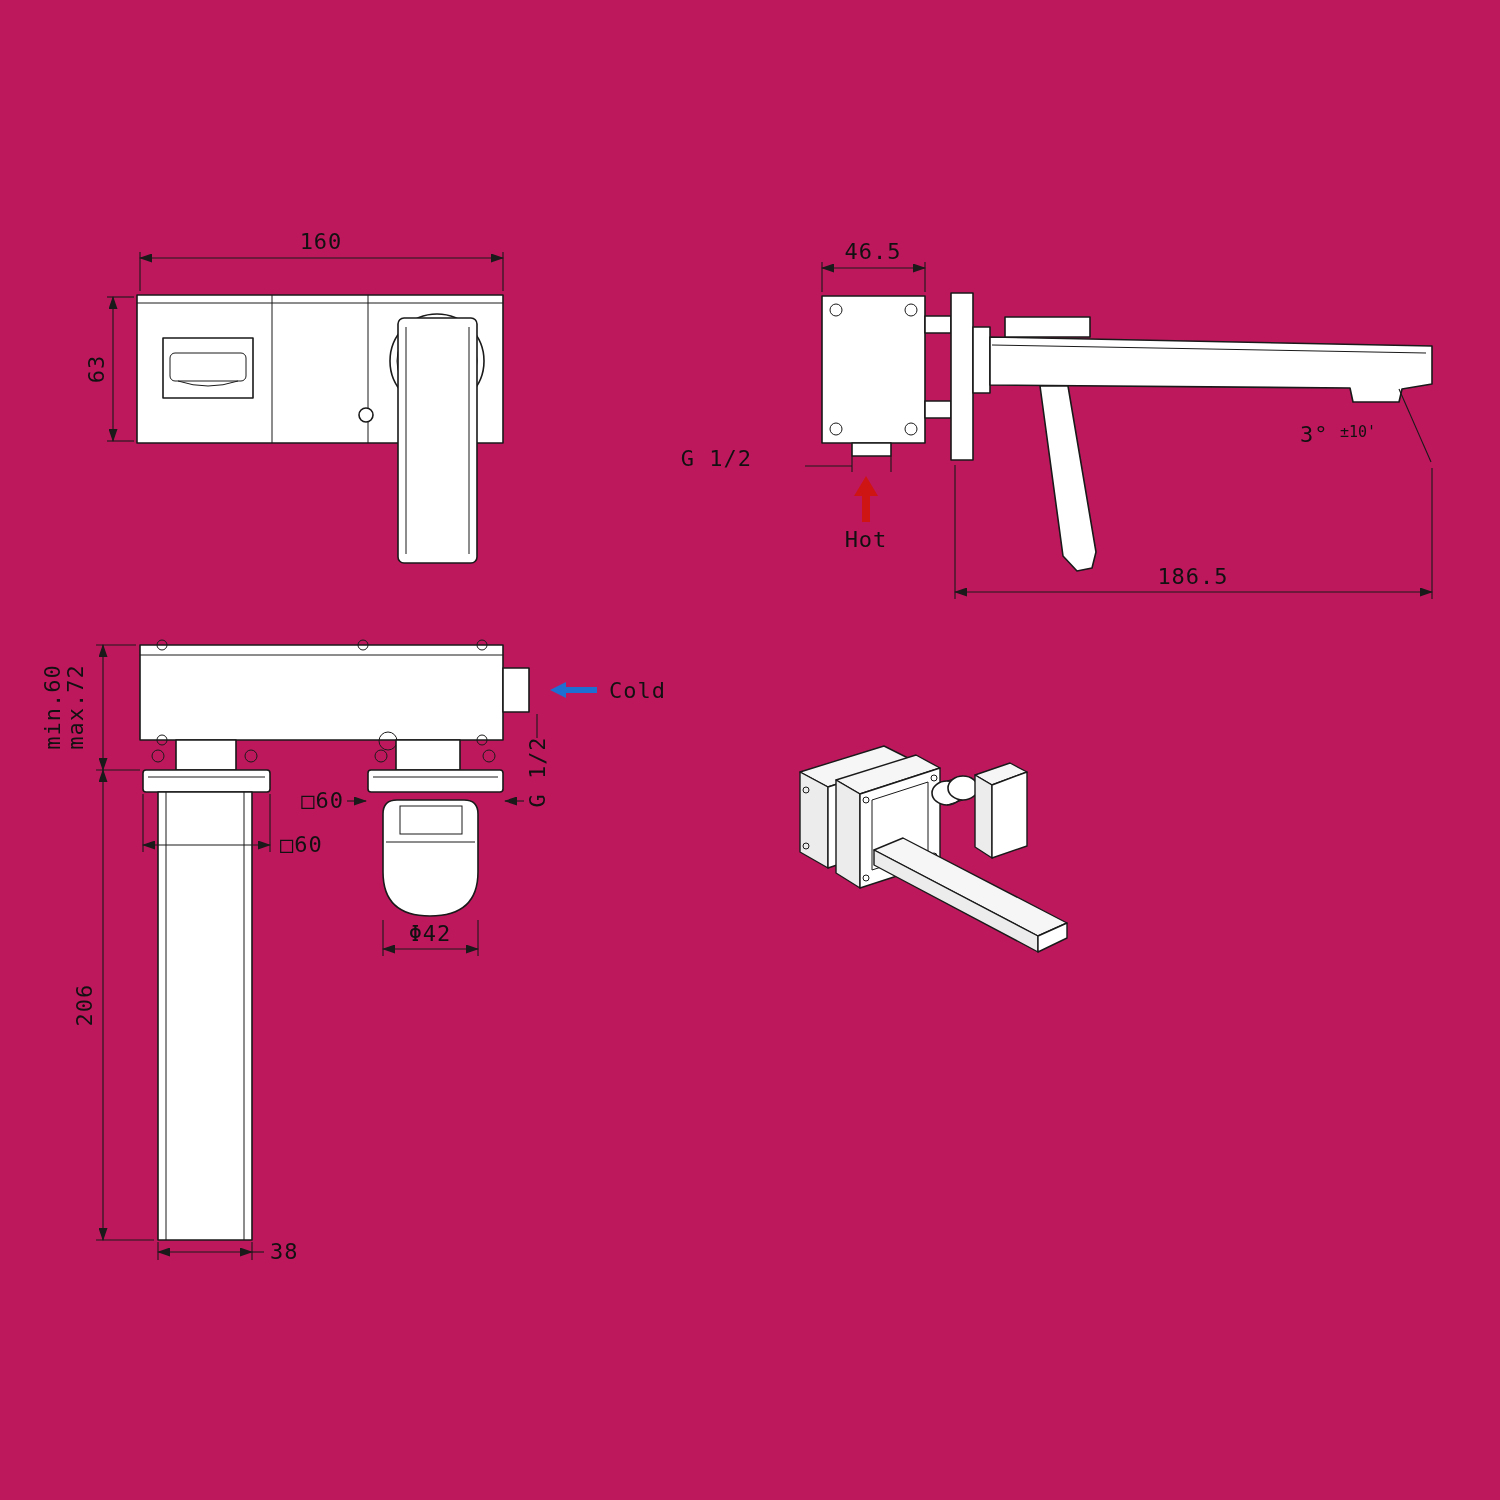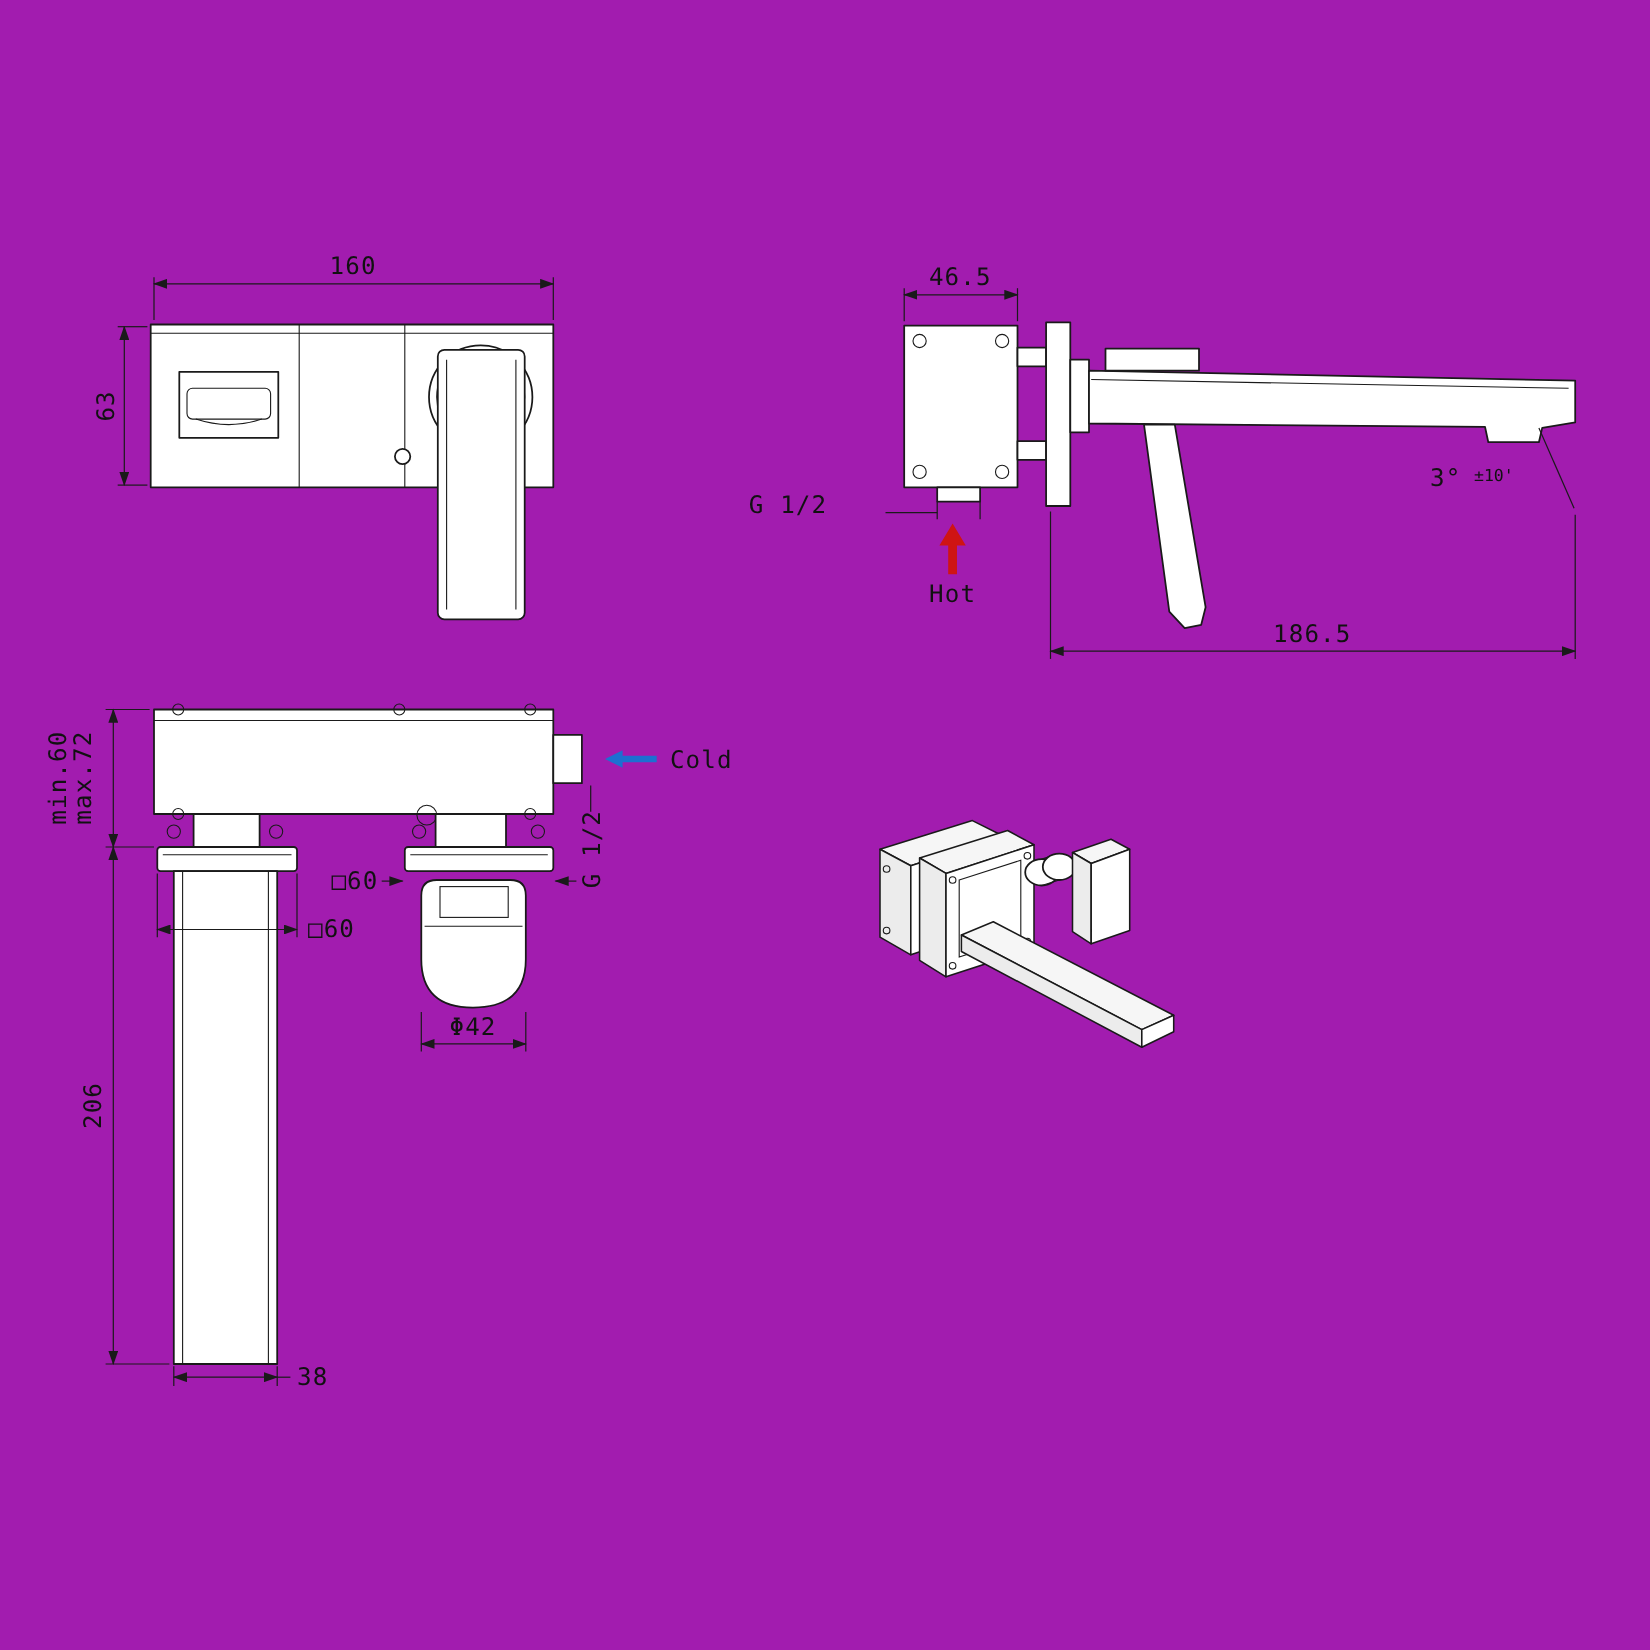--- a/index.html
+++ b/index.html
@@ -1,16 +1,16 @@
 <!DOCTYPE html>
 <html><head>
 <meta charset="utf-8">
 <style>
   html,body{margin:0;padding:0;background:#ffffff;}
-  .canvas{width:1500px;height:1500px;position:relative;background:#a21caf;
+  .canvas{width:1500px;height:1500px;position:relative;background:#be185d;
           font-family:"DejaVu Sans Mono","Liberation Mono",monospace;}
   svg{display:block;}
   .obj{fill:#ffffff;stroke:#1a1a1a;stroke-width:1.6;stroke-linejoin:round;}
   .objthin{fill:none;stroke:#1a1a1a;stroke-width:1;}
   .face-top{fill:#f6f6f6;stroke:#1a1a1a;stroke-width:1.4;stroke-linejoin:round;}
   .face-side{fill:#ececec;stroke:#1a1a1a;stroke-width:1.4;stroke-linejoin:round;}
   .face-front{fill:#ffffff;stroke:#1a1a1a;stroke-width:1.4;stroke-linejoin:round;}
   .dim{stroke:#1a1a1a;stroke-width:1.1;fill:none;}
   .dimtxt{fill:#111111;font-size:22px;letter-spacing:1px;
           font-family:"DejaVu Sans Mono","Liberation Mono",monospace;}

